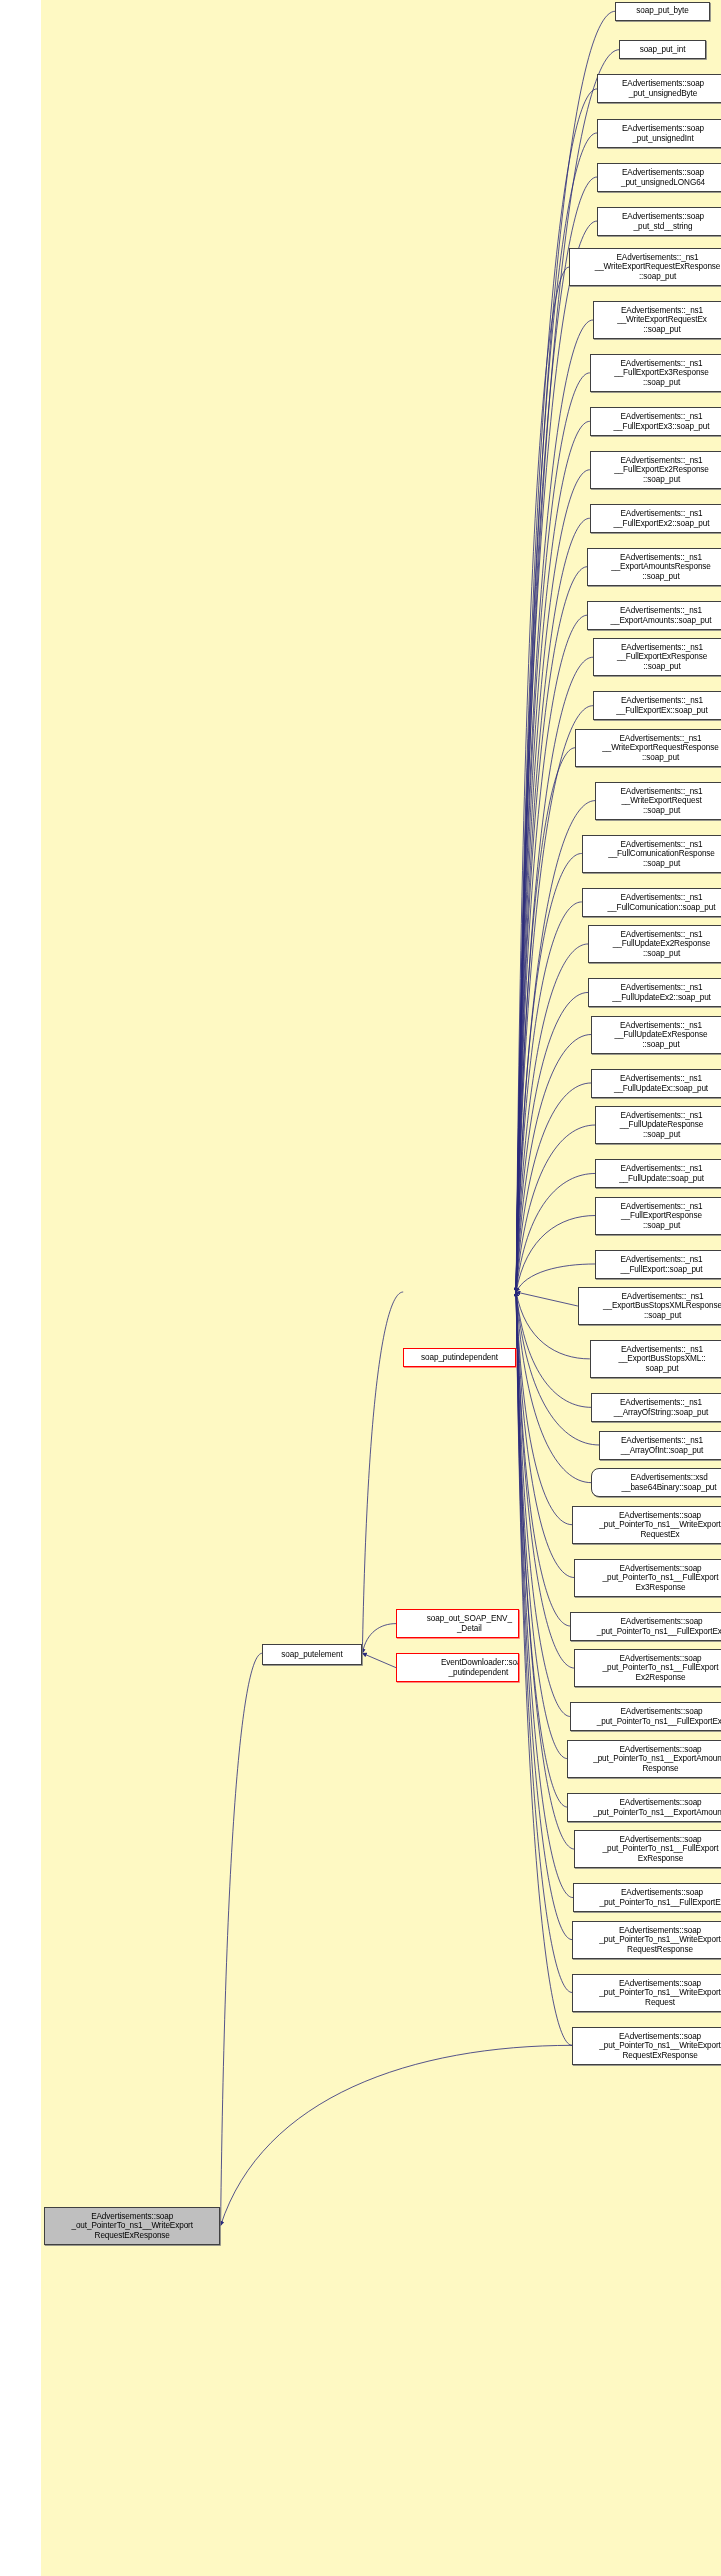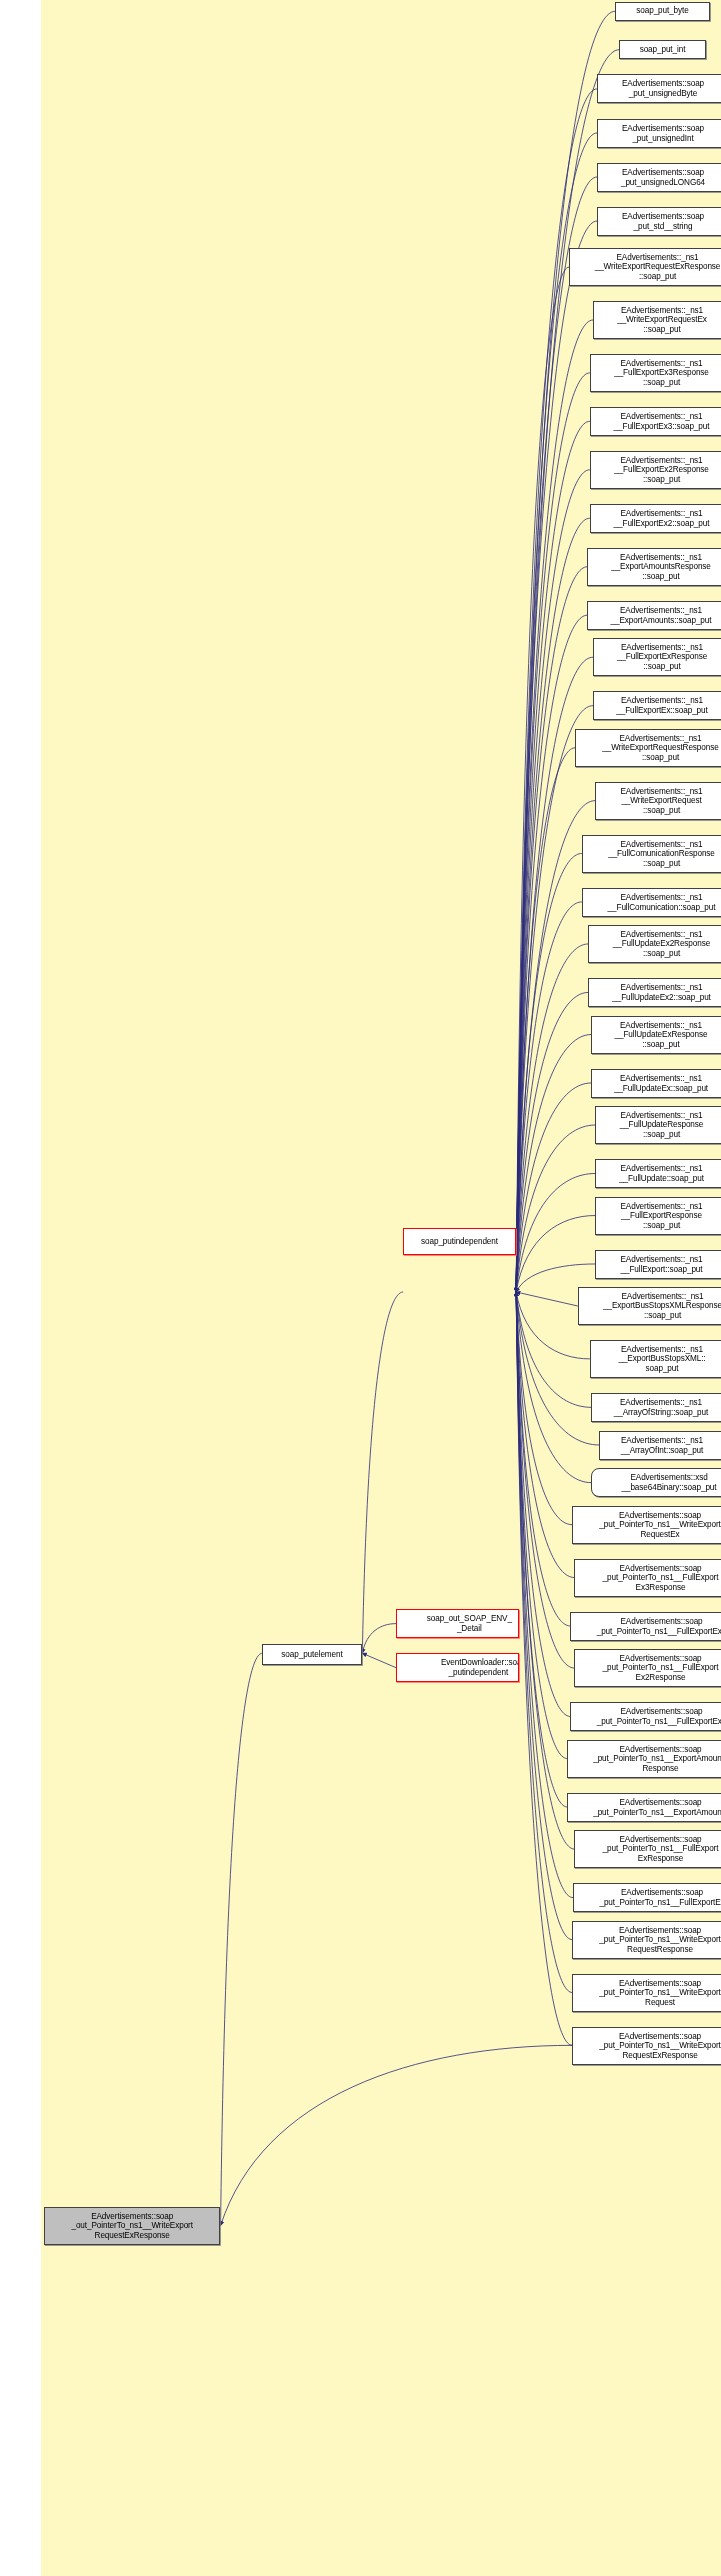--- a/index.html
+++ b/index.html
@@ -201,21 +201,21 @@
 _put_PointerTo_ns1__FullExportEx</span></div>
     <div class="node" style="left: 531px; top: 1921px; width: 176px; height: 38px;"><span>EAdvertisements::soap
 _put_PointerTo_ns1__WriteExport
 RequestResponse</span></div>
     <div class="node" style="left: 531px; top: 1974px; width: 176px; height: 38px;"><span>EAdvertisements::soap
 _put_PointerTo_ns1__WriteExport
 Request</span></div>
     <div class="node" style="left: 531px; top: 2027px; width: 176px; height: 38px;"><span>EAdvertisements::soap
 _put_PointerTo_ns1__WriteExport
 RequestExResponse</span></div>
-    <div class="node red" style="left: 362px; top: 1228px; width: 113px; height: 27px;"><span>soap_putindependent</span></div>
+    <div class="node red" style="left: 362px; top: 1348px; width: 113px; height: 19px;"><span>soap_putindependent</span></div>
     <div class="node" style="left: 221px; top: 1644px; width: 100px; height: 21px;"><span>soap_putelement</span></div>
     <div class="node red" style="left: 355px; top: 1609px; width: 123px; height: 29px; padding-left: 26px;"><span>soap_out_SOAP_ENV_
 _Detail</span></div>
     <div class="node red" style="left: 355px; top: 1653px; width: 123px; height: 29px; padding-left: 44px;"><span>EventDownloader::soap
 _putindependent</span></div>
     <div class="node current" style="left: 3.2px; top: 2207px; width: 176px; height: 38px;"><span>EAdvertisements::soap
 _out_PointerTo_ns1__WriteExport
 RequestExResponse</span></div>
   </div>
 

